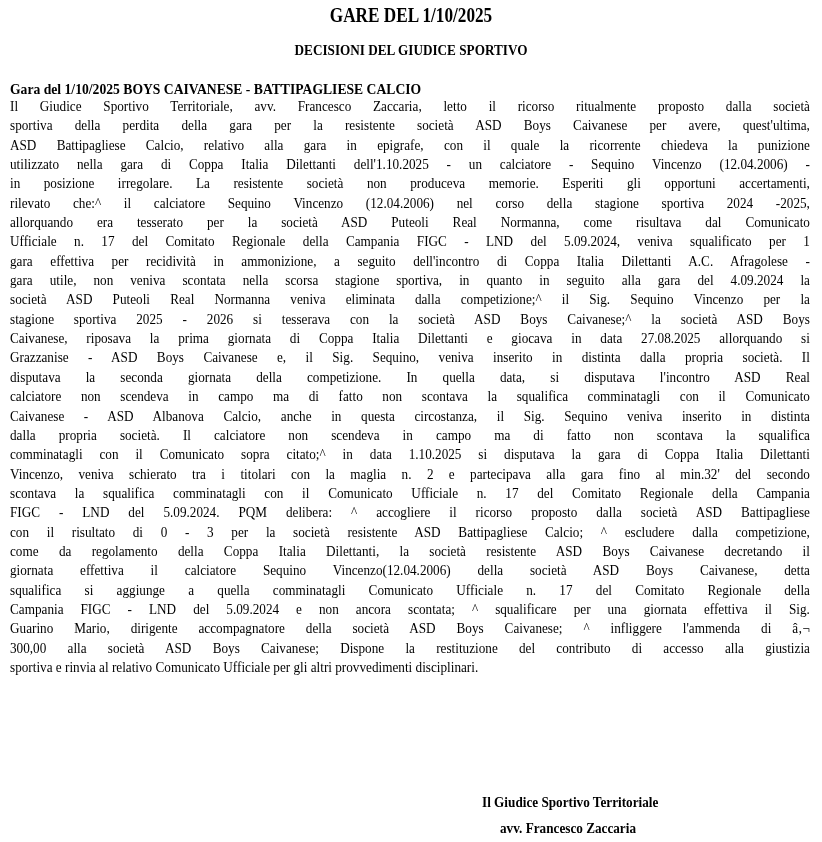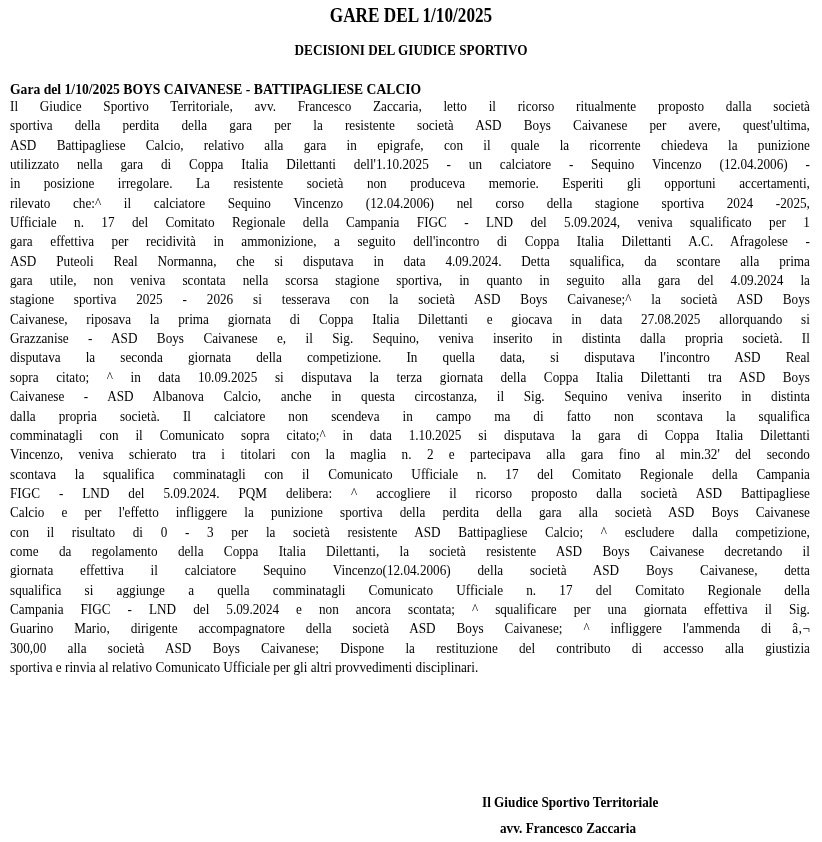--- a/index.html
+++ b/index.html
@@ -46,36 +46,36 @@
   <div class="title">GARE DEL 1/10/2025</div>
   <div class="subtitle">DECISIONI DEL GIUDICE SPORTIVO</div>
   <div class="match-heading">Gara del 1/10/2025 BOYS CAIVANESE - BATTIPAGLIESE CALCIO</div>
   <div class="body" id="body">
       <div class="line"><span class="txt">Il Giudice Sportivo Territoriale, avv. Francesco Zaccaria, letto il ricorso ritualmente proposto dalla società</span></div>
       <div class="line"><span class="txt">sportiva della perdita della gara per la resistente società ASD Boys Caivanese per avere, quest'ultima,</span></div>
       <div class="line"><span class="txt">ASD Battipagliese Calcio, relativo alla gara in epigrafe, con il quale la ricorrente chiedeva la punizione</span></div>
       <div class="line"><span class="txt">utilizzato nella gara di Coppa Italia Dilettanti dell'1.10.2025 - un calciatore - Sequino Vincenzo (12.04.2006) -</span></div>
       <div class="line"><span class="txt">in posizione irregolare. La resistente società non produceva memorie. Esperiti gli opportuni accertamenti,</span></div>
       <div class="line"><span class="txt">rilevato che:^ il calciatore Sequino Vincenzo (12.04.2006) nel corso della stagione sportiva 2024 -2025,</span></div>
+      <div class="line"><span class="txt">allorquando era tesserato per la società ASD Puteoli Real Normanna, come risultava dal Comunicato</span></div>
       <div class="line"><span class="txt">Ufficiale n. 17 del Comitato Regionale della Campania FIGC - LND del 5.09.2024, veniva squalificato per 1</span></div>
       <div class="line"><span class="txt">gara effettiva per recidività in ammonizione, a seguito dell'incontro di Coppa Italia Dilettanti A.C. Afragolese -</span></div>
-      <div class="line"><span class="txt">ASD Puteoli Real Normanna, che si disputava in data 4.09.2024. Detta squalifica, da scontare alla prima</span></div>
       <div class="line"><span class="txt">gara utile, non veniva scontata nella scorsa stagione sportiva, in quanto in seguito alla gara del 4.09.2024 la</span></div>
+      <div class="line"><span class="txt">società ASD Puteoli Real Normanna veniva eliminata dalla competizione;^ il Sig. Sequino Vincenzo per la</span></div>
       <div class="line"><span class="txt">stagione sportiva 2025 - 2026 si tesserava con la società ASD Boys Caivanese;^ la società ASD Boys</span></div>
       <div class="line"><span class="txt">Caivanese, riposava la prima giornata di Coppa Italia Dilettanti e giocava in data 27.08.2025 allorquando si</span></div>
       <div class="line"><span class="txt">Grazzanise - ASD Boys Caivanese e, il Sig. Sequino, veniva inserito in distinta dalla propria società. Il</span></div>
       <div class="line"><span class="txt">disputava la seconda giornata della competizione. In quella data, si disputava l'incontro ASD Real</span></div>
-      <div class="line"><span class="txt">sopra citato; ^ in data 10.09.2025 si disputava la terza giornata della Coppa Italia Dilettanti tra ASD Boys</span></div>
+      <div class="line"><span class="txt">calciatore non scendeva in campo ma di fatto non scontava la squalifica comminatagli con il Comunicato</span></div>
       <div class="line"><span class="txt">Caivanese - ASD Albanova Calcio, anche in questa circostanza, il Sig. Sequino veniva inserito in distinta</span></div>
       <div class="line"><span class="txt">dalla propria società. Il calciatore non scendeva in campo ma di fatto non scontava la squalifica</span></div>
       <div class="line"><span class="txt">comminatagli con il Comunicato sopra citato;^ in data 1.10.2025 si disputava la gara di Coppa Italia Dilettanti</span></div>
       <div class="line"><span class="txt">Vincenzo, veniva schierato tra i titolari con la maglia n. 2 e partecipava alla gara fino al min.32' del secondo</span></div>
       <div class="line"><span class="txt">scontava la squalifica comminatagli con il Comunicato Ufficiale n. 17 del Comitato Regionale della Campania</span></div>
       <div class="line"><span class="txt">FIGC - LND del 5.09.2024. PQM delibera: ^ accogliere il ricorso proposto dalla società ASD Battipagliese</span></div>
-      <div class="line"><span class="txt">Calcio e per l'effetto infliggere la punizione sportiva della perdita della gara alla società ASD Boys Caivanese</span></div>
       <div class="line"><span class="txt">con il risultato di 0 - 3 per la società resistente ASD Battipagliese Calcio; ^ escludere dalla competizione,</span></div>
       <div class="line"><span class="txt">come da regolamento della Coppa Italia Dilettanti, la società resistente ASD Boys Caivanese decretando il</span></div>
       <div class="line"><span class="txt">giornata effettiva il calciatore Sequino Vincenzo(12.04.2006) della società ASD Boys Caivanese, detta</span></div>
       <div class="line"><span class="txt">squalifica si aggiunge a quella comminatagli Comunicato Ufficiale n. 17 del Comitato Regionale della</span></div>
       <div class="line"><span class="txt">Campania FIGC - LND del 5.09.2024 e non ancora scontata; ^ squalificare per una giornata effettiva il Sig.</span></div>
       <div class="line"><span class="txt">Guarino Mario, dirigente accompagnatore della società ASD Boys Caivanese; ^ infliggere l'ammenda di â‚¬</span></div>
       <div class="line"><span class="txt">300,00 alla società ASD Boys Caivanese; Dispone la restituzione del contributo di accesso alla giustizia</span></div>
       <div class="line last"><span class="txt">sportiva e rinvia al relativo Comunicato Ufficiale per gli altri provvedimenti disciplinari.</span></div>
     </div>
   <div class="sig sig-role">Il Giudice Sportivo Territoriale</div>

